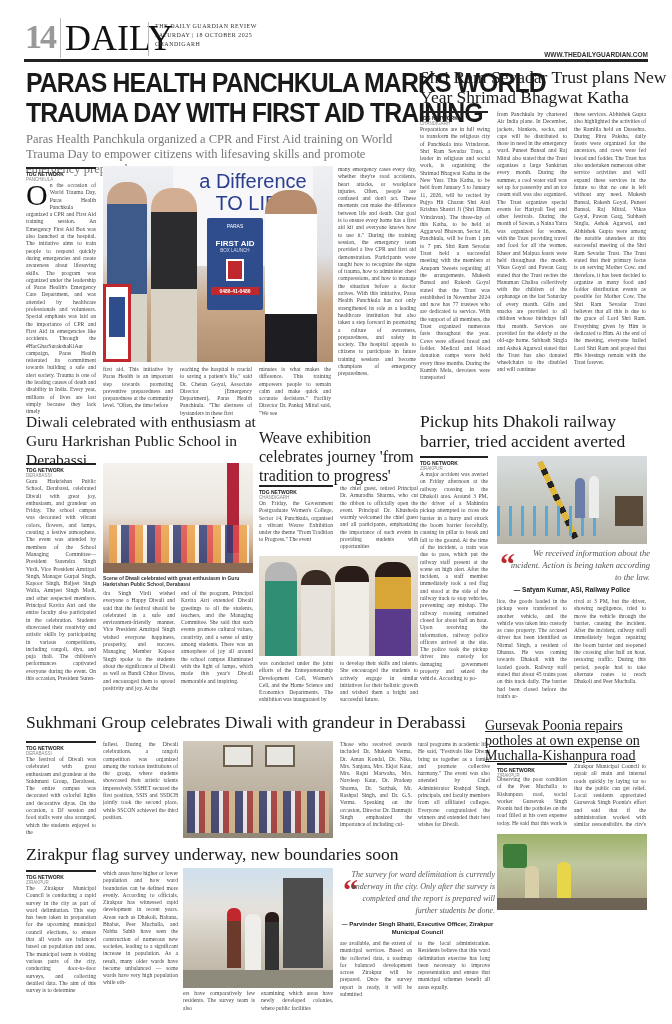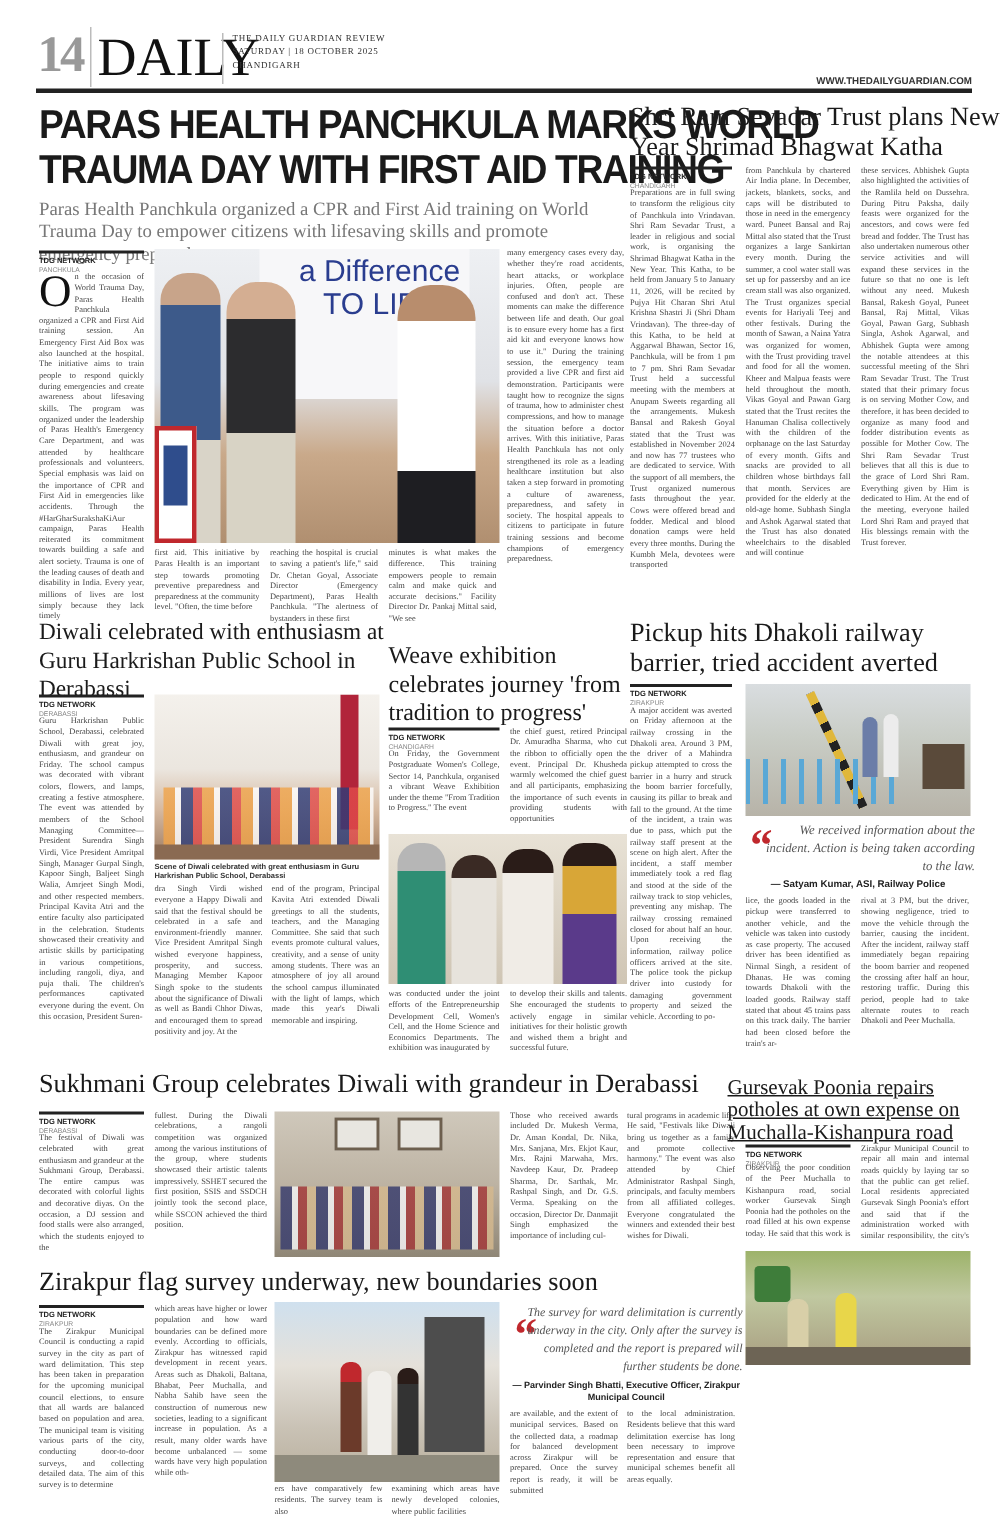--- a/index.html
+++ b/index.html
@@ -53,20 +53,27 @@
 </div>
 
 <div class="abs photo" style="left:103px;top:166px;width:230px;height:196px;background:linear-gradient(180deg,#eef0f3 0%,#e0e2e6 45%,#c9a98a 70%,#b08f70 100%);">
   <div class="abs" style="left:70px;top:0;width:140px;height:100px;background:#f7f7f9;"></div>
   <div class="abs" style="left:95px;top:4px;font-family:'Liberation Sans',sans-serif;font-size:20px;color:#2a3d8f;line-height:22px;text-align:center;width:110px;">a Difference TO LIFE</div>
 
   <div class="abs" style="left:4px;top:16px;width:40px;height:180px;background:linear-gradient(180deg,#c8a48a 0 12%,#3d5a8a 12% 62%,#d9d4c8 62%);border-radius:18px 18px 0 0;"></div>
   <div class="abs" style="left:48px;top:22px;width:46px;height:174px;background:linear-gradient(180deg,#d4ae92 0 14%,#2c2c2e 14% 58%,#d8d3c5 58%);border-radius:20px 20px 0 0;"></div>
   <div class="abs" style="left:162px;top:24px;width:52px;height:172px;background:linear-gradient(180deg,#b88d6d 0 14%,#ffffff 14% 72%,#1e1e22 72%);border-radius:22px 22px 0 0;"></div>
 
+  <div class="abs" style="left:104px;top:52px;width:56px;height:92px;background:#2f4d8c;border-radius:2px;">
+    <div style="font-family:'Liberation Sans',sans-serif;font-size:5px;color:#fff;text-align:center;margin-top:5px;">PARAS</div>
+    <div style="font-family:'Liberation Sans',sans-serif;font-size:8px;font-weight:bold;color:#fff;text-align:center;margin-top:10px;">FIRST AID</div>
+    <div style="font-family:'Liberation Sans',sans-serif;font-size:4.5px;color:#dde;text-align:center;">BOX LAUNCH</div>
+    <div style="margin:6px auto 0;width:18px;height:22px;background:#c0282d;border:2px solid #fff;"></div>
+    <div style="margin:6px 4px 0;background:#c0282d;color:#fff;font-family:'Liberation Sans',sans-serif;font-size:5px;font-weight:bold;text-align:center;padding:1px;">0486-41-0486</div>
+  </div>
   <div class="abs" style="left:0;top:118px;width:28px;height:78px;background:#fff;border:3px solid #c0282d;">
     <div style="margin:10px 3px;height:40px;background:#2f4d8c;"></div>
   </div>
 </div>
 
 <div class="abs body-text" style="left:103px;top:366px;width:70px;height:58px;">first aid. This initiative by Paras Health is an important step towards promoting preventive preparedness and preparedness at the community level. "Often, the time before</div>
 <div class="abs body-text" style="left:180px;top:366px;width:72px;height:58px;">reaching the hospital is crucial to saving a patient's life," said Dr. Chetan Goyal, Associate Director (Emergency Department), Paras Health Panchkula. "The alertness of bystanders in these first</div>
 <div class="abs body-text" style="left:259px;top:366px;width:72px;height:58px;">minutes is what makes the difference. This training empowers people to remain calm and make quick and accurate decisions." Facility Director Dr. Pankaj Mittal said, "We see</div>
 <div class="abs body-text" style="left:338px;top:166px;width:78px;height:258px;">many emergency cases every day, whether they're road accidents, heart attacks, or workplace injuries. Often, people are confused and don't act. These moments can make the difference between life and death. Our goal is to ensure every home has a first aid kit and everyone knows how to use it." During the training session, the emergency team provided a live CPR and first aid demonstration. Participants were taught how to recognize the signs of trauma, how to administer chest compressions, and how to manage the situation before a doctor arrives. With this initiative, Paras Health Panchkula has not only strengthened its role as a leading healthcare institution but also taken a step forward in promoting a culture of awareness, preparedness, and safety in society. The hospital appeals to citizens to participate in future training sessions and become champions of emergency preparedness.</div>
 

